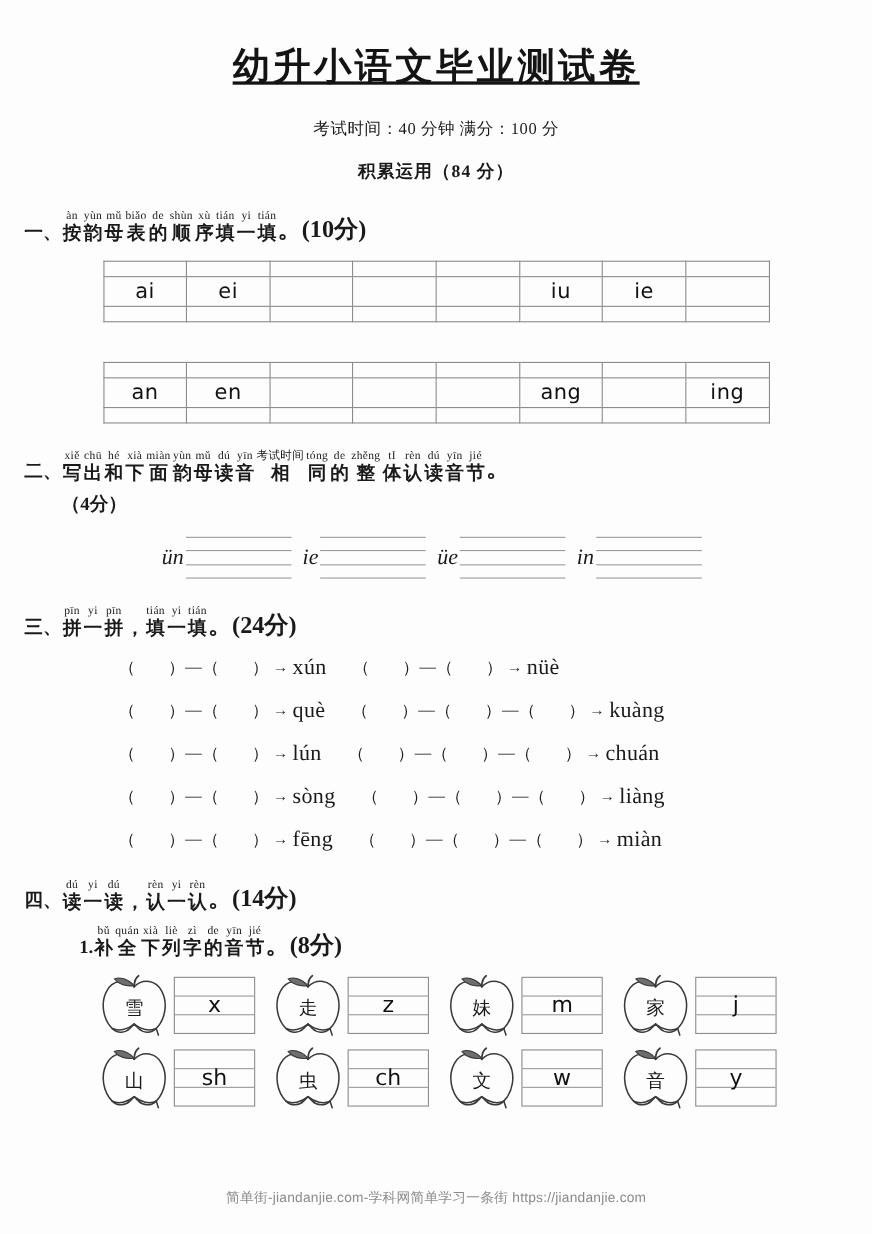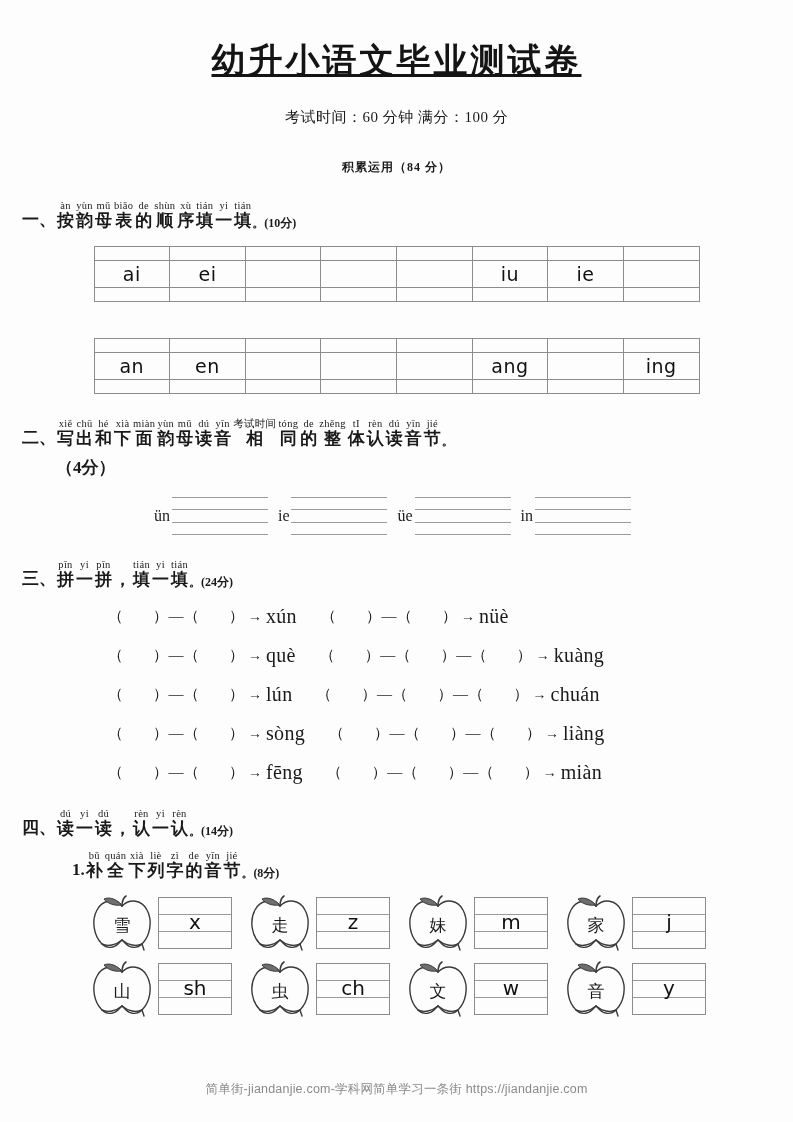--- a/index.html
+++ b/index.html
@@ -37,23 +37,23 @@
   }
   .exam-meta {
     text-align: center;
     font-size: 15px;
     margin-top: 24px;
     letter-spacing: 0.5px;
     color: #1a1a1a;
   }
   .section-banner {
     text-align: center;
-    font-size: 12px;
+    font-size: 16px;
     font-weight: 700;
-    margin-top: 32px;
+    margin-top: 19px;
     letter-spacing: 1px;
   }
 
   
   .q-head {
     margin: 24px 0 0 0;
     padding-left: 22px;
     font-size: 17px;
     font-weight: 700;
     display: flex;
@@ -90,21 +90,21 @@
     color: #1a1a1a;
   }
   .ruby .hz {
     font-size: 17px;
     font-weight: 700;
     line-height: 1.12;
     white-space: nowrap;
   }
   .ruby.nopy .py { visibility: hidden; }
   .tail {
-    font-size: 12px;
+    font-size: 22px;
     font-weight: 700;
     line-height: 1.12;
     white-space: nowrap;
     padding-bottom: 0px;
   }
   .q-head-cont {
     padding-left: 56px;
     font-size: 17px;
     font-weight: 700;
     margin-top: 8px;
@@ -148,24 +148,25 @@
     align-items: center;
     justify-content: center;
     margin-top: 18px;
     padding-right: 18px;
   }
   .q2-item {
     display: flex;
     align-items: center;
   }
   .q2-label {
-    font-size: 16px;
+    font-size: 20px;
     font-family: "Liberation Serif", "DejaVu Serif", serif;
     padding: 0 2px 0 10px;
     white-space: nowrap;
+    font-style: italic;
   }
   .fourline {
     width: 96px;
     height: 38px;
     position: relative;
   }
   .fourline i {
     position: absolute;
     left: 0;
     right: 0;
@@ -292,21 +293,21 @@
     font-family: "Liberation Sans", sans-serif;
     letter-spacing: 0.2px;
   }
 </style>
 </head>
 <body>
 
 <div class="page">
 
   <h1 class="doc-title">幼升小语文毕业测试卷</h1>
-  <div class="exam-meta">考试时间：60 分钟  满分：100 分</div>
+  <div class="exam-meta">考试时间：40 分钟  满分：100 分</div>
   <div class="section-banner">积累运用（84 分）</div>
 
   <div class="q-head">
     <span class="q-num">一、</span>
     <span class="ruby-run">
         <span class="ruby">
           <span class="py">àn</span>
           <span class="hz">按</span>
         </span>
         <span class="ruby">

